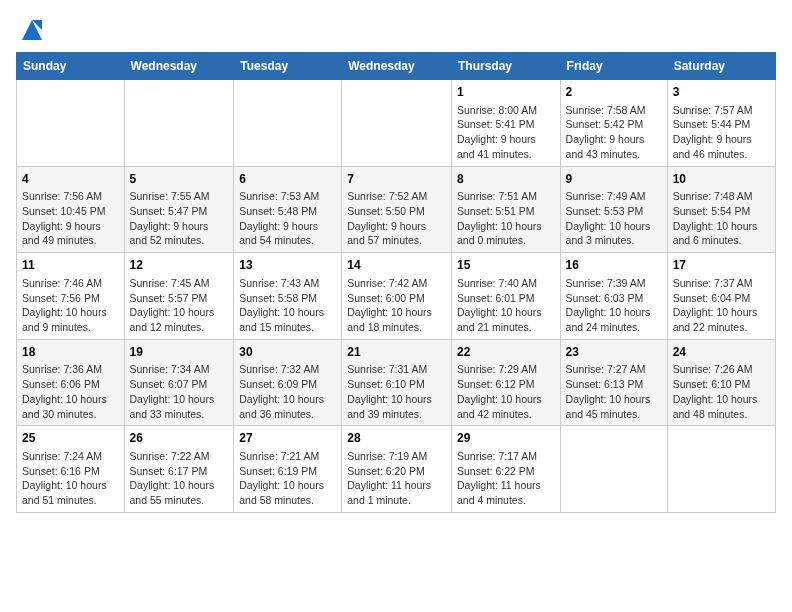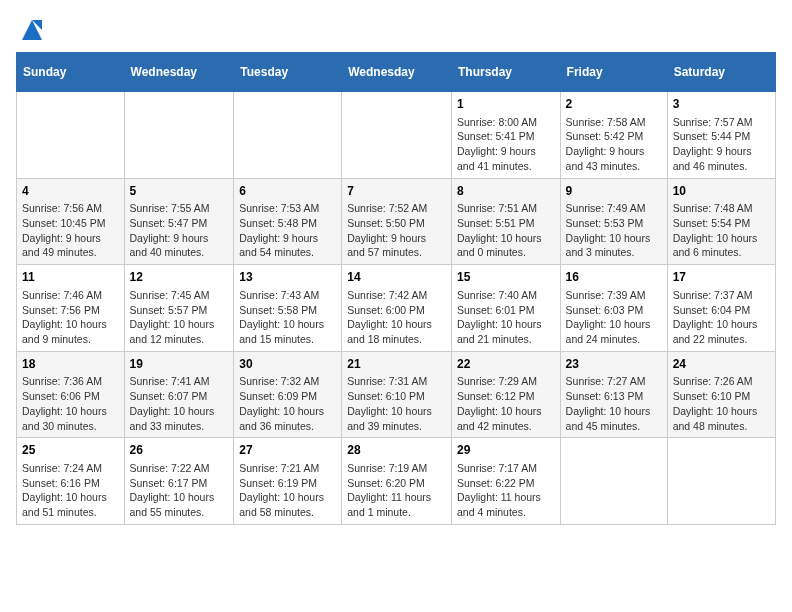--- a/index.html
+++ b/index.html
@@ -46,21 +46,21 @@
     }
     table {
       width: 100%;
       border-collapse: collapse;
       font-size: 11px;
     }
     thead tr th {
       background-color: #2b6cb0;
       color: #fff;
       text-align: left;
-      padding: 12px 6px;
+      padding: 6px 6px;
       font-size: 12px;
       font-weight: bold;
       border: 1px solid #2b6cb0;
     }
     tbody tr td {
       vertical-align: top;
       padding: 4px 5px;
       border: 1px solid #ccc;
       width: 113px;
       min-height: 80px;
@@ -155,21 +155,21 @@
           <div class="day-info">Sunrise: 7:56 AM</div>
           <div class="day-info">Sunset: 10:45 PM</div>
           <div class="day-info">Daylight: 9 hours</div>
           <div class="day-info">and 49 minutes.</div>
         </td>
         <td>
           <span class="day-num">5</span>
           <div class="day-info">Sunrise: 7:55 AM</div>
           <div class="day-info">Sunset: 5:47 PM</div>
           <div class="day-info">Daylight: 9 hours</div>
-          <div class="day-info">and 40 minutes.</div>
+          <div class="day-info">and 52 minutes.</div>
         </td>
         <td>
           <span class="day-num">6</span>
           <div class="day-info">Sunrise: 7:53 AM</div>
           <div class="day-info">Sunset: 5:48 PM</div>
           <div class="day-info">Daylight: 9 hours</div>
           <div class="day-info">and 54 minutes.</div>
         </td>
         <td>
           <span class="day-num">7</span>
@@ -254,21 +254,21 @@
       <tr>
         <td>
           <span class="day-num">18</span>
           <div class="day-info">Sunrise: 7:36 AM</div>
           <div class="day-info">Sunset: 6:06 PM</div>
           <div class="day-info">Daylight: 10 hours</div>
           <div class="day-info">and 30 minutes.</div>
         </td>
         <td>
           <span class="day-num">19</span>
-          <div class="day-info">Sunrise: 7:41 AM</div>
+          <div class="day-info">Sunrise: 7:34 AM</div>
           <div class="day-info">Sunset: 6:07 PM</div>
           <div class="day-info">Daylight: 10 hours</div>
           <div class="day-info">and 33 minutes.</div>
         </td>
         <td>
           <span class="day-num">30</span>
           <div class="day-info">Sunrise: 7:32 AM</div>
           <div class="day-info">Sunset: 6:09 PM</div>
           <div class="day-info">Daylight: 10 hours</div>
           <div class="day-info">and 36 minutes.</div>

